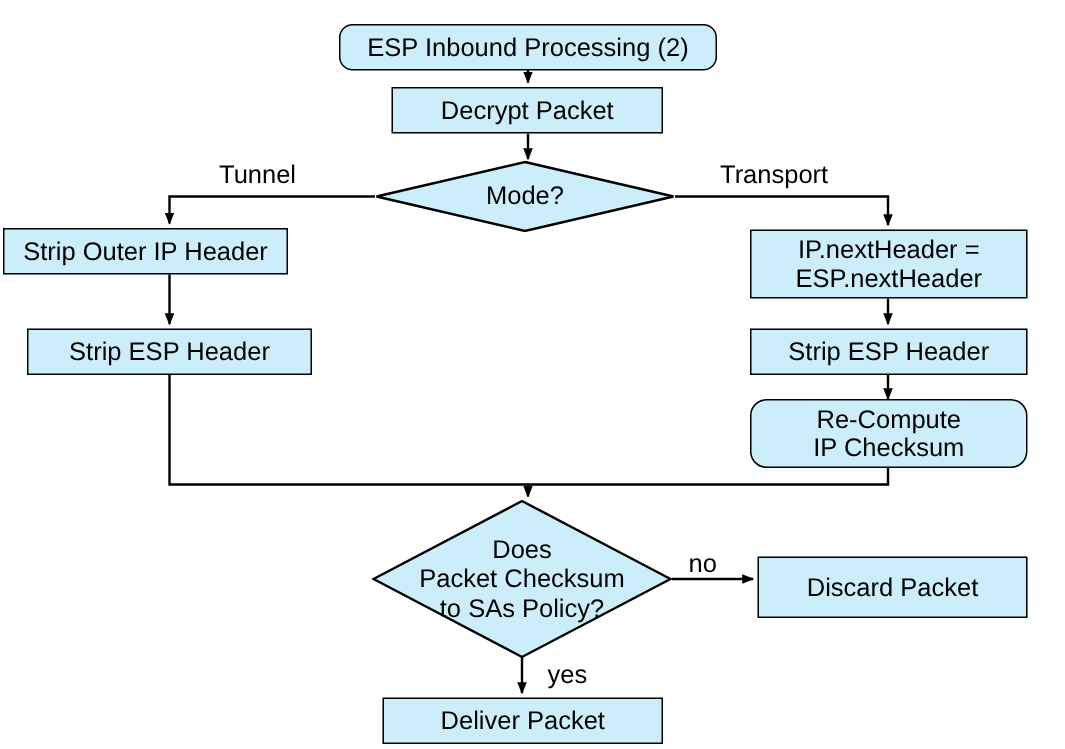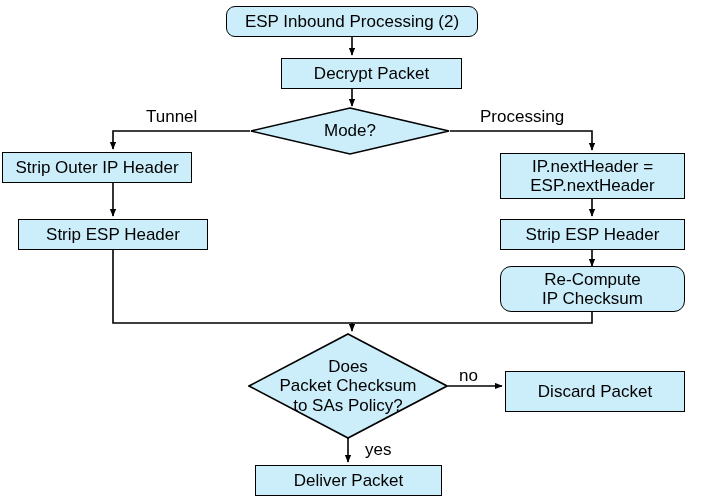--- a/index.html
+++ b/index.html
@@ -101,33 +101,33 @@
       <path d="M113,249 L113,323 L352,323"></path>
       <path d="M592,312 L592,323 L352,323"></path>
       <line x1="352" y1="323" x2="352" y2="331" marker-end="url(#arrowhead)"></line>
 
       <path d="M448,386 L502,386" marker-end="url(#arrowhead)"></path>
 
       <line x1="348" y1="438" x2="348" y2="462" marker-end="url(#arrowhead)"></line>
     </g>
   </svg>
 
-  <div class="node rounded" style="left:226px; top:6px; width:252px; height:31px;">ESP Inbound Processing (2)</div>
+  <div class="node rounded" style="left:226px; top:16px; width:252px; height:31px;">ESP Inbound Processing (2)</div>
 
-  <div class="node" style="left:261px; top:58px; width:181px; height:31px;margin-left:20px;">Decrypt Packet</div>
+  <div class="node" style="left:261px; top:58px; width:181px; height:31px;">Decrypt Packet</div>
 
   <div class="node diamond" style="left:250px; top:107px; width:200px; height:48px;">
     <svg class="diamond-shape" viewBox="0 0 200 48" preserveAspectRatio="none">
       <polygon points="100,1 199,24 100,47 1,24" fill="#cceefa" stroke="#000000" stroke-width="1.6" vector-effect="non-scaling-stroke"></polygon>
     </svg>
     <div class="diamond-text">Mode?</div>
   </div>
 
   <div class="edge-label" style="left:146px; top:107px;">Tunnel</div>
-  <div class="edge-label" style="left:480px; top:107px;">Processing</div>
+  <div class="edge-label" style="left:480px; top:107px;">Transport</div>
 
   <div class="node" style="left:2px; top:152px; width:190px; height:31px;">Strip Outer IP Header</div>
 
   <div class="node" style="left:18px; top:219px; width:190px; height:31px;">Strip ESP Header</div>
 
   <div class="node" style="left:500px; top:153px; width:185px; height:46px;">IP.nextHeader =
 ESP.nextHeader</div>
 
   <div class="node" style="left:500px; top:219px; width:185px; height:31px;">Strip ESP Header</div>
 

